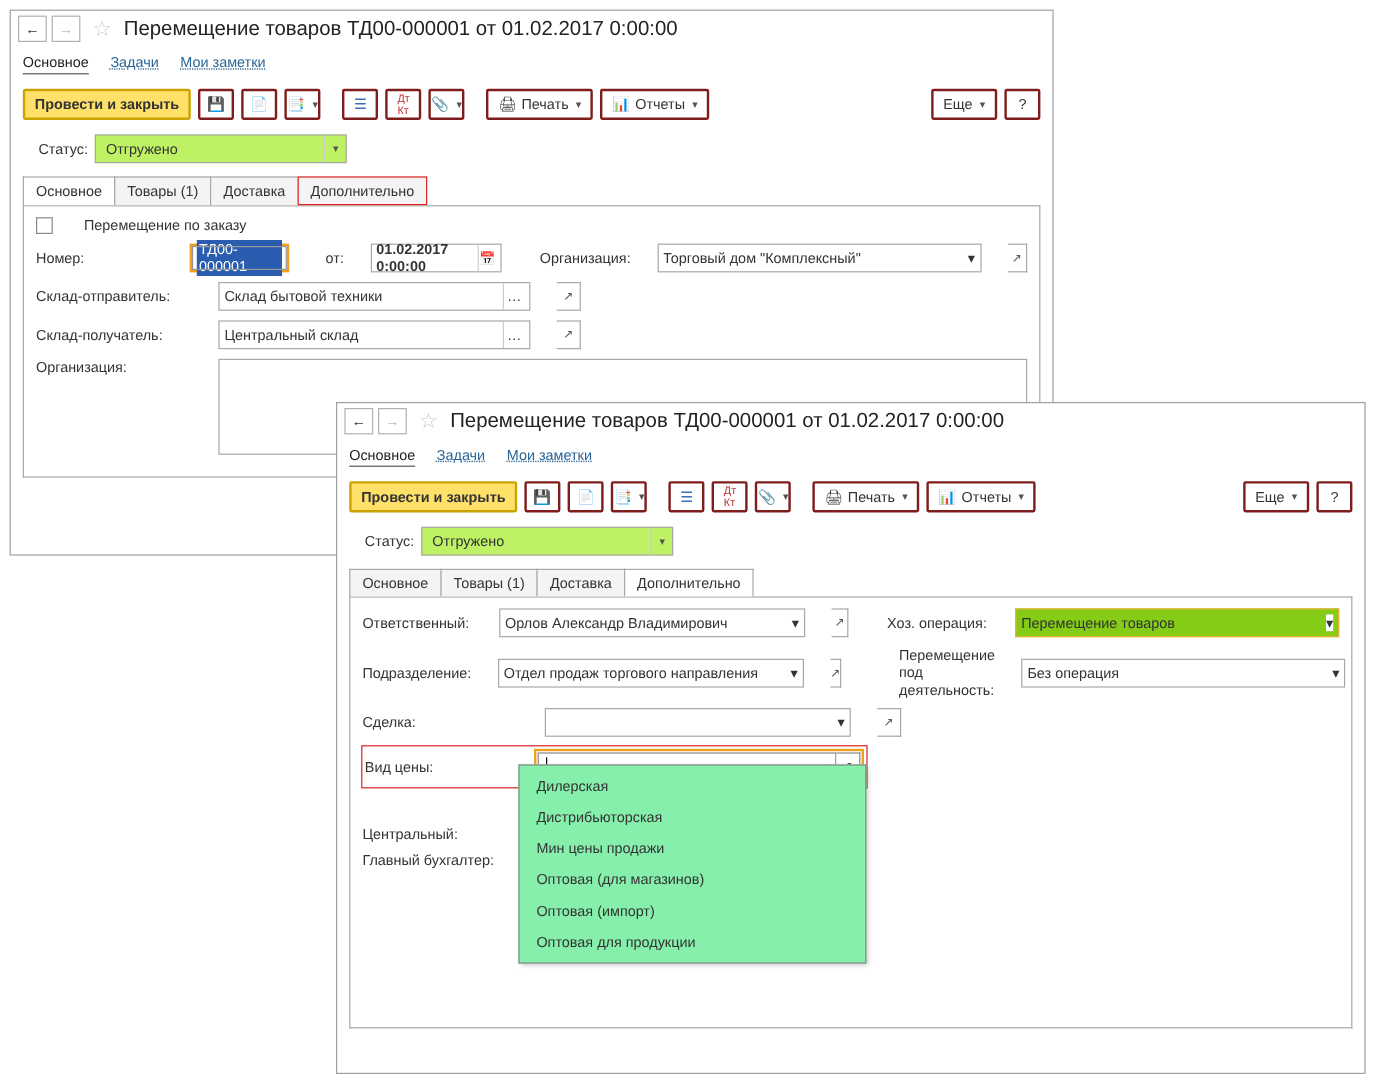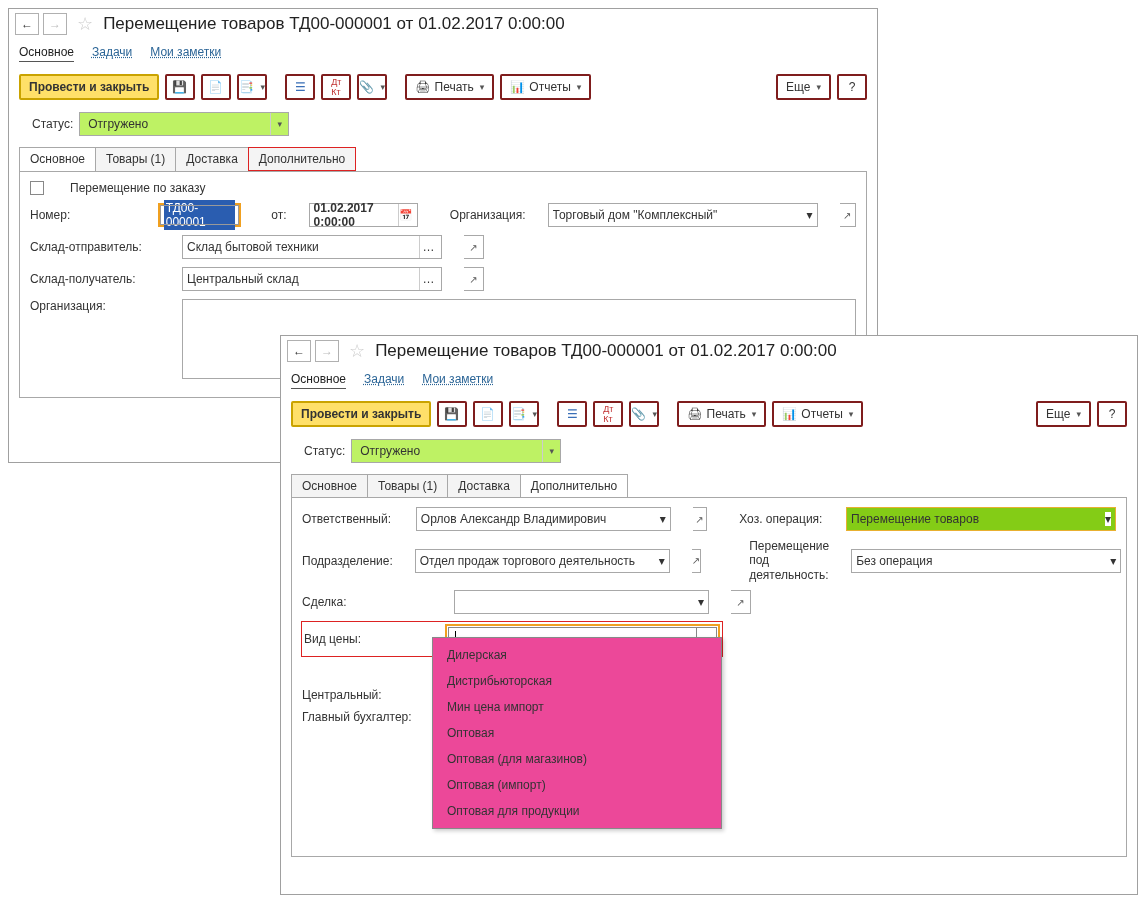--- a/index.html
+++ b/index.html
@@ -158,21 +158,21 @@
     height: 80px;
     flex: 1;
   }
   
   .hl-yellow {
     background: #84cc16;
     border: 1px solid #e8b030;
   }
   .dropdown-list {
     position: absolute;
-    background: #ec4899;
+    background: #86efac;
     border: 1px solid #888;
     box-shadow: 2px 2px 4px rgba(0,0,0,0.2);
     z-index: 10;
     padding: 4px 0;
   }
   .dropdown-item {
     padding: 6px 14px;
     cursor: pointer;
     white-space: nowrap;
   }
@@ -381,21 +381,21 @@
       <span class="ext-open">↗</span>
       <span style="margin-left:10px;width:120px">Хоз. операция:</span>
       <span class="ref-field hl-yellow" style="flex:0 0 270px">
         <span class="txt">Перемещение товаров</span>
         <span class="dd" style="background:#fff">▾</span>
       </span>
     </div>
     <div class="form-row">
       <span class="field-label">Подразделение:</span>
       <span class="ref-field" style="flex:0 0 255px">
-        <span class="txt">Отдел продаж торгового деятельность</span>
+        <span class="txt">Отдел продаж торгового направления</span>
         <span class="dd">▾</span>
       </span>
       <span class="ext-open">↗</span>
       <span style="margin-left:26px;width:120px;line-height:1.2">Перемещение под деятельность:</span>
       <span class="ref-field" style="flex:0 0 270px">
         <span class="txt">Без операция</span>
         <span class="dd">▾</span>
       </span>
     </div>
     <div class="form-row">
@@ -413,22 +413,21 @@
           <span class="txt"><span class="cursor-bar"></span></span>
           <span class="dd">▾</span>
         </span>
         <span class="ext-open" style="border-color:#888">↗</span>
       </span>
     </div>
 
     <div class="dropdown-list" style="left:140px; top:140px; width:290px;">
       <div class="dropdown-item">Дилерская</div>
       <div class="dropdown-item">Дистрибьюторская</div>
-      <div class="dropdown-item">Мин цена импорт</div>
-      <div class="dropdown-item">Оптовая</div>
+      <div class="dropdown-item">Мин цены продажи</div>
       <div class="dropdown-item">Оптовая (для магазинов)</div>
       <div class="dropdown-item">Оптовая (импорт)</div>
       <div class="dropdown-item">Оптовая для продукции</div>
     </div>
 
     <div class="form-row" style="margin-top:32px">
       <span class="field-label">Центральный:</span>
     </div>
     <div class="form-row">
       <span class="field-label">Главный бухгалтер:</span>

